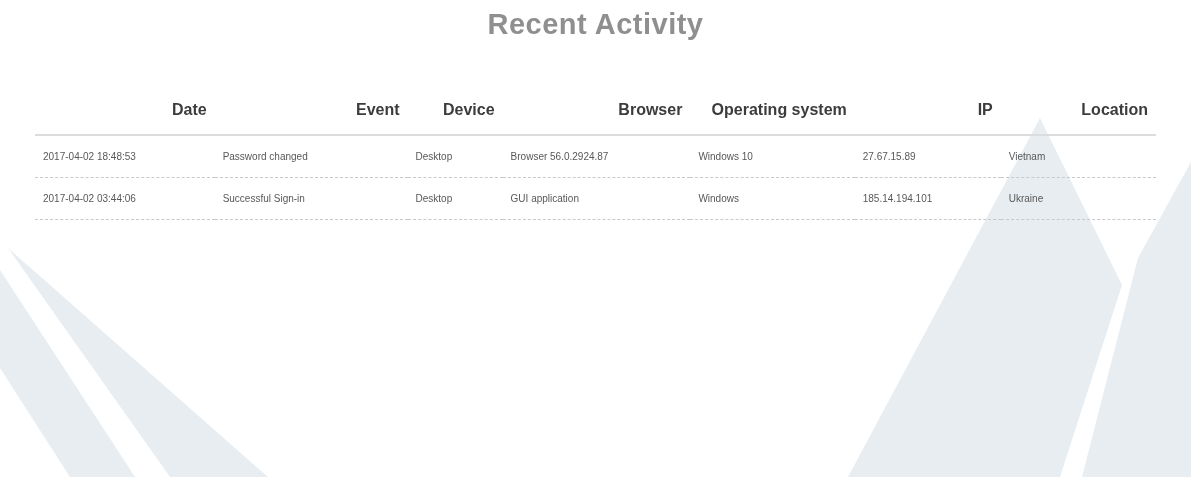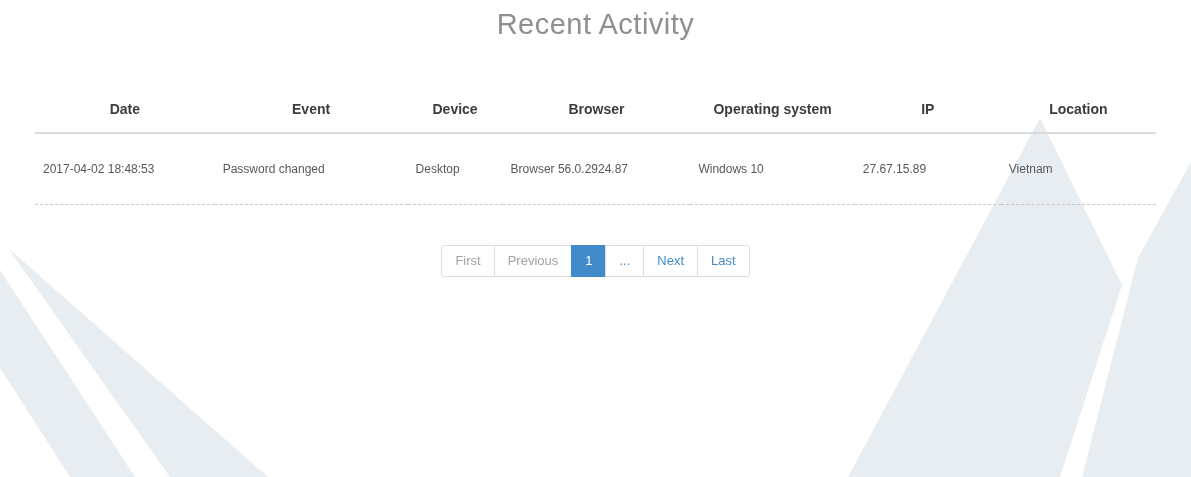--- a/index.html
+++ b/index.html
@@ -23,46 +23,46 @@
     pointer-events: none;
   }
   .content {
     position: relative;
     z-index: 1;
     padding: 0 35px;
   }
   .page-title {
     text-align: center;
     font-size: 29px;
-    font-weight: 400;
+    font-weight: 700;
     color: var(--title-text, #8f8f8f);
     margin: 0;
     padding-top: 8px;
     letter-spacing: 0.5px;
   }
   table.activity {
     width: 100%;
     border-collapse: collapse;
     margin-top: 60px;
     table-layout: fixed;
   }
   table.activity th {
-    text-align: center;
-    font-size: 14px;
+    text-align: right;
+    font-size: 16px;
     font-weight: bold;
     color: var(--header-text, #3c3c3c);
     padding: 0 8px 15px 8px;
     border-bottom: 2px solid var(--border, #dcdcdc);
     white-space: nowrap;
     overflow: hidden;
   }
   table.activity td {
-    font-size: 12px;
+    font-size: 10px;
     color: var(--cell-text, #585858);
-    padding: 28px 8px;
+    padding: 15px 8px;
     border-bottom: 1px dashed #c9c9c9;
     white-space: nowrap;
     overflow: hidden;
   }
   table.activity th:nth-child(1), table.activity td:nth-child(1) { width: 16.2%; }
   table.activity th:nth-child(2), table.activity td:nth-child(2) { width: 17.5%; }
   table.activity th:nth-child(3), table.activity td:nth-child(3) { width: 7.9%; }
   table.activity th:nth-child(4), table.activity td:nth-child(4) { width: 17.0%; }
   table.activity th:nth-child(5), table.activity td:nth-child(5) { width: 14.7%; }
   table.activity th:nth-child(6), table.activity td:nth-child(6) { width: 12.9%; }
@@ -136,38 +136,25 @@
     <tbody id="table-body">
         <tr>
           <td>2017-04-02 18:48:53</td>
           <td>Password changed</td>
           <td>Desktop</td>
           <td>Browser 56.0.2924.87</td>
           <td>Windows 10</td>
           <td>27.67.15.89</td>
           <td>Vietnam</td>
         </tr>
+        <tr>
+          <td>2017-04-02 03:44:06</td>
+          <td>Successful Sign-in</td>
+          <td>Desktop</td>
+          <td>GUI application</td>
+          <td>Windows</td>
+          <td>185.14.194.101</td>
+          <td>Ukraine</td>
+        </tr>
       </tbody>
   </table>
 
-  <div class="pagination-wrap">
-    <ul class="pagination" id="pagination">
-        <li class="disabled">
-          <a>First</a>
-        </li>
-        <li class="disabled">
-          <a>Previous</a>
-        </li>
-        <li class="active">
-          <a>1</a>
-        </li>
-        <li class="link">
-          <a>...</a>
-        </li>
-        <li class="link">
-          <a>Next</a>
-        </li>
-        <li class="link">
-          <a>Last</a>
-        </li>
-      </ul>
-  </div>
 </div>
 
 </body></html>

